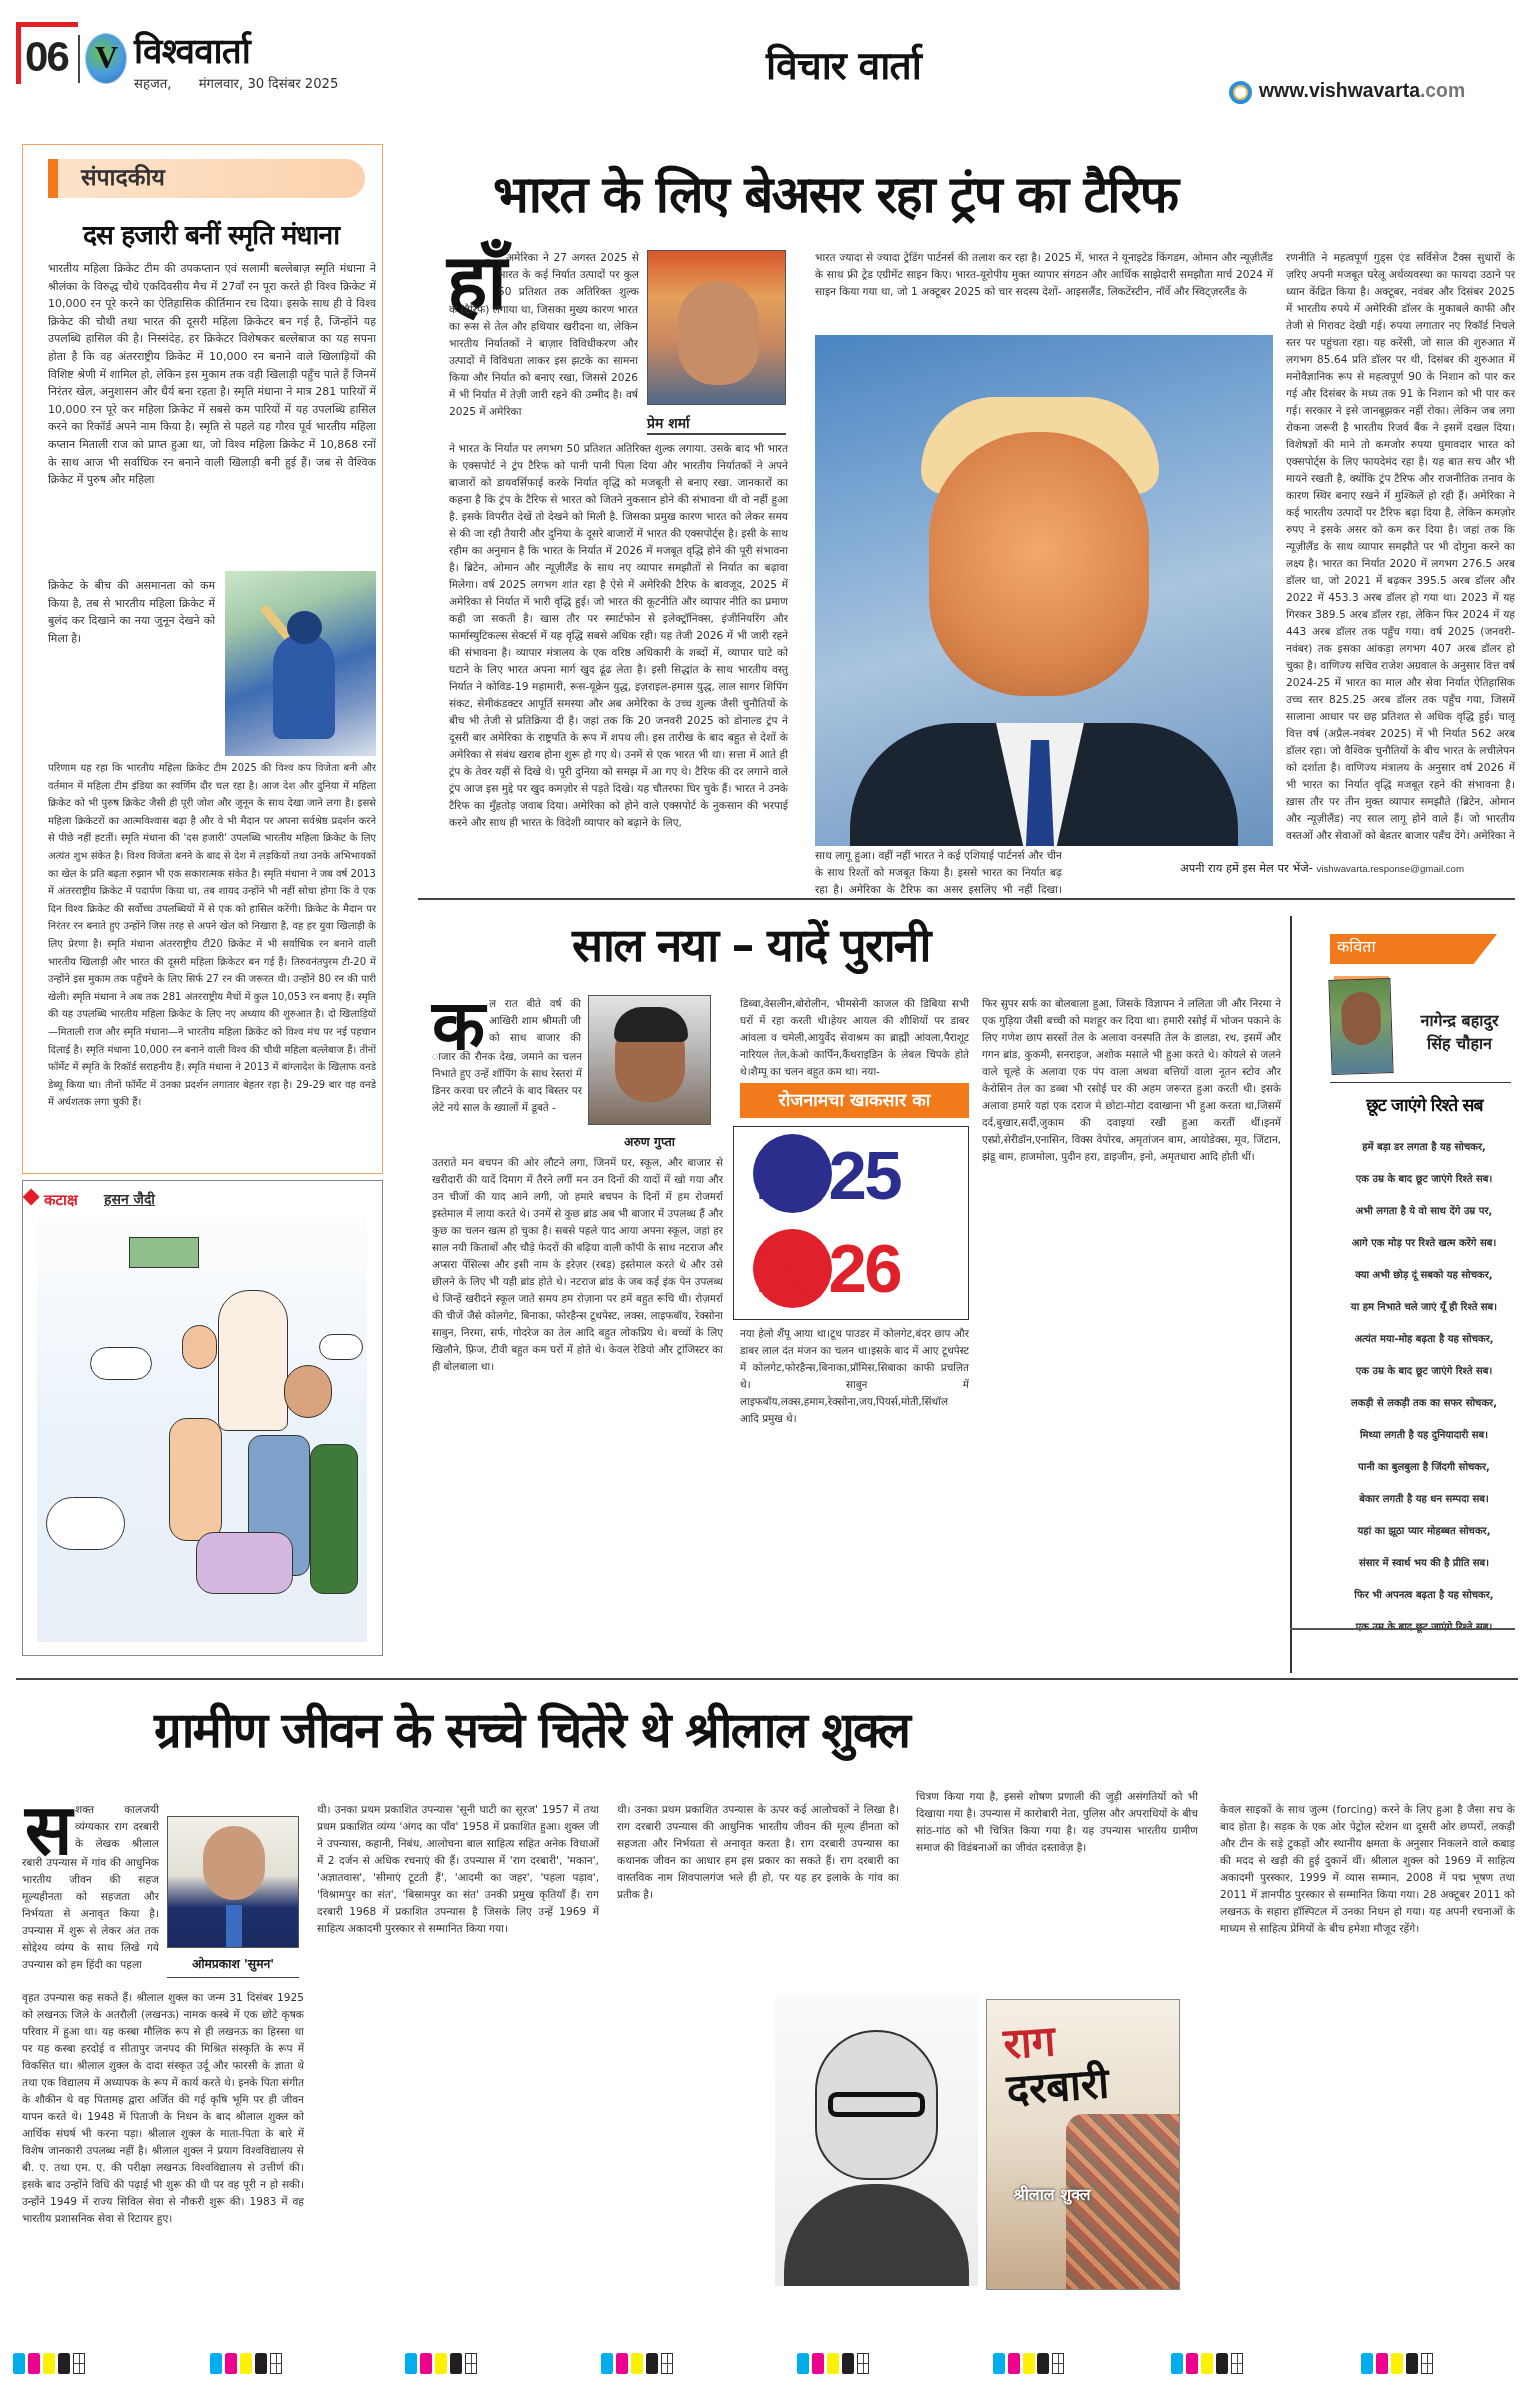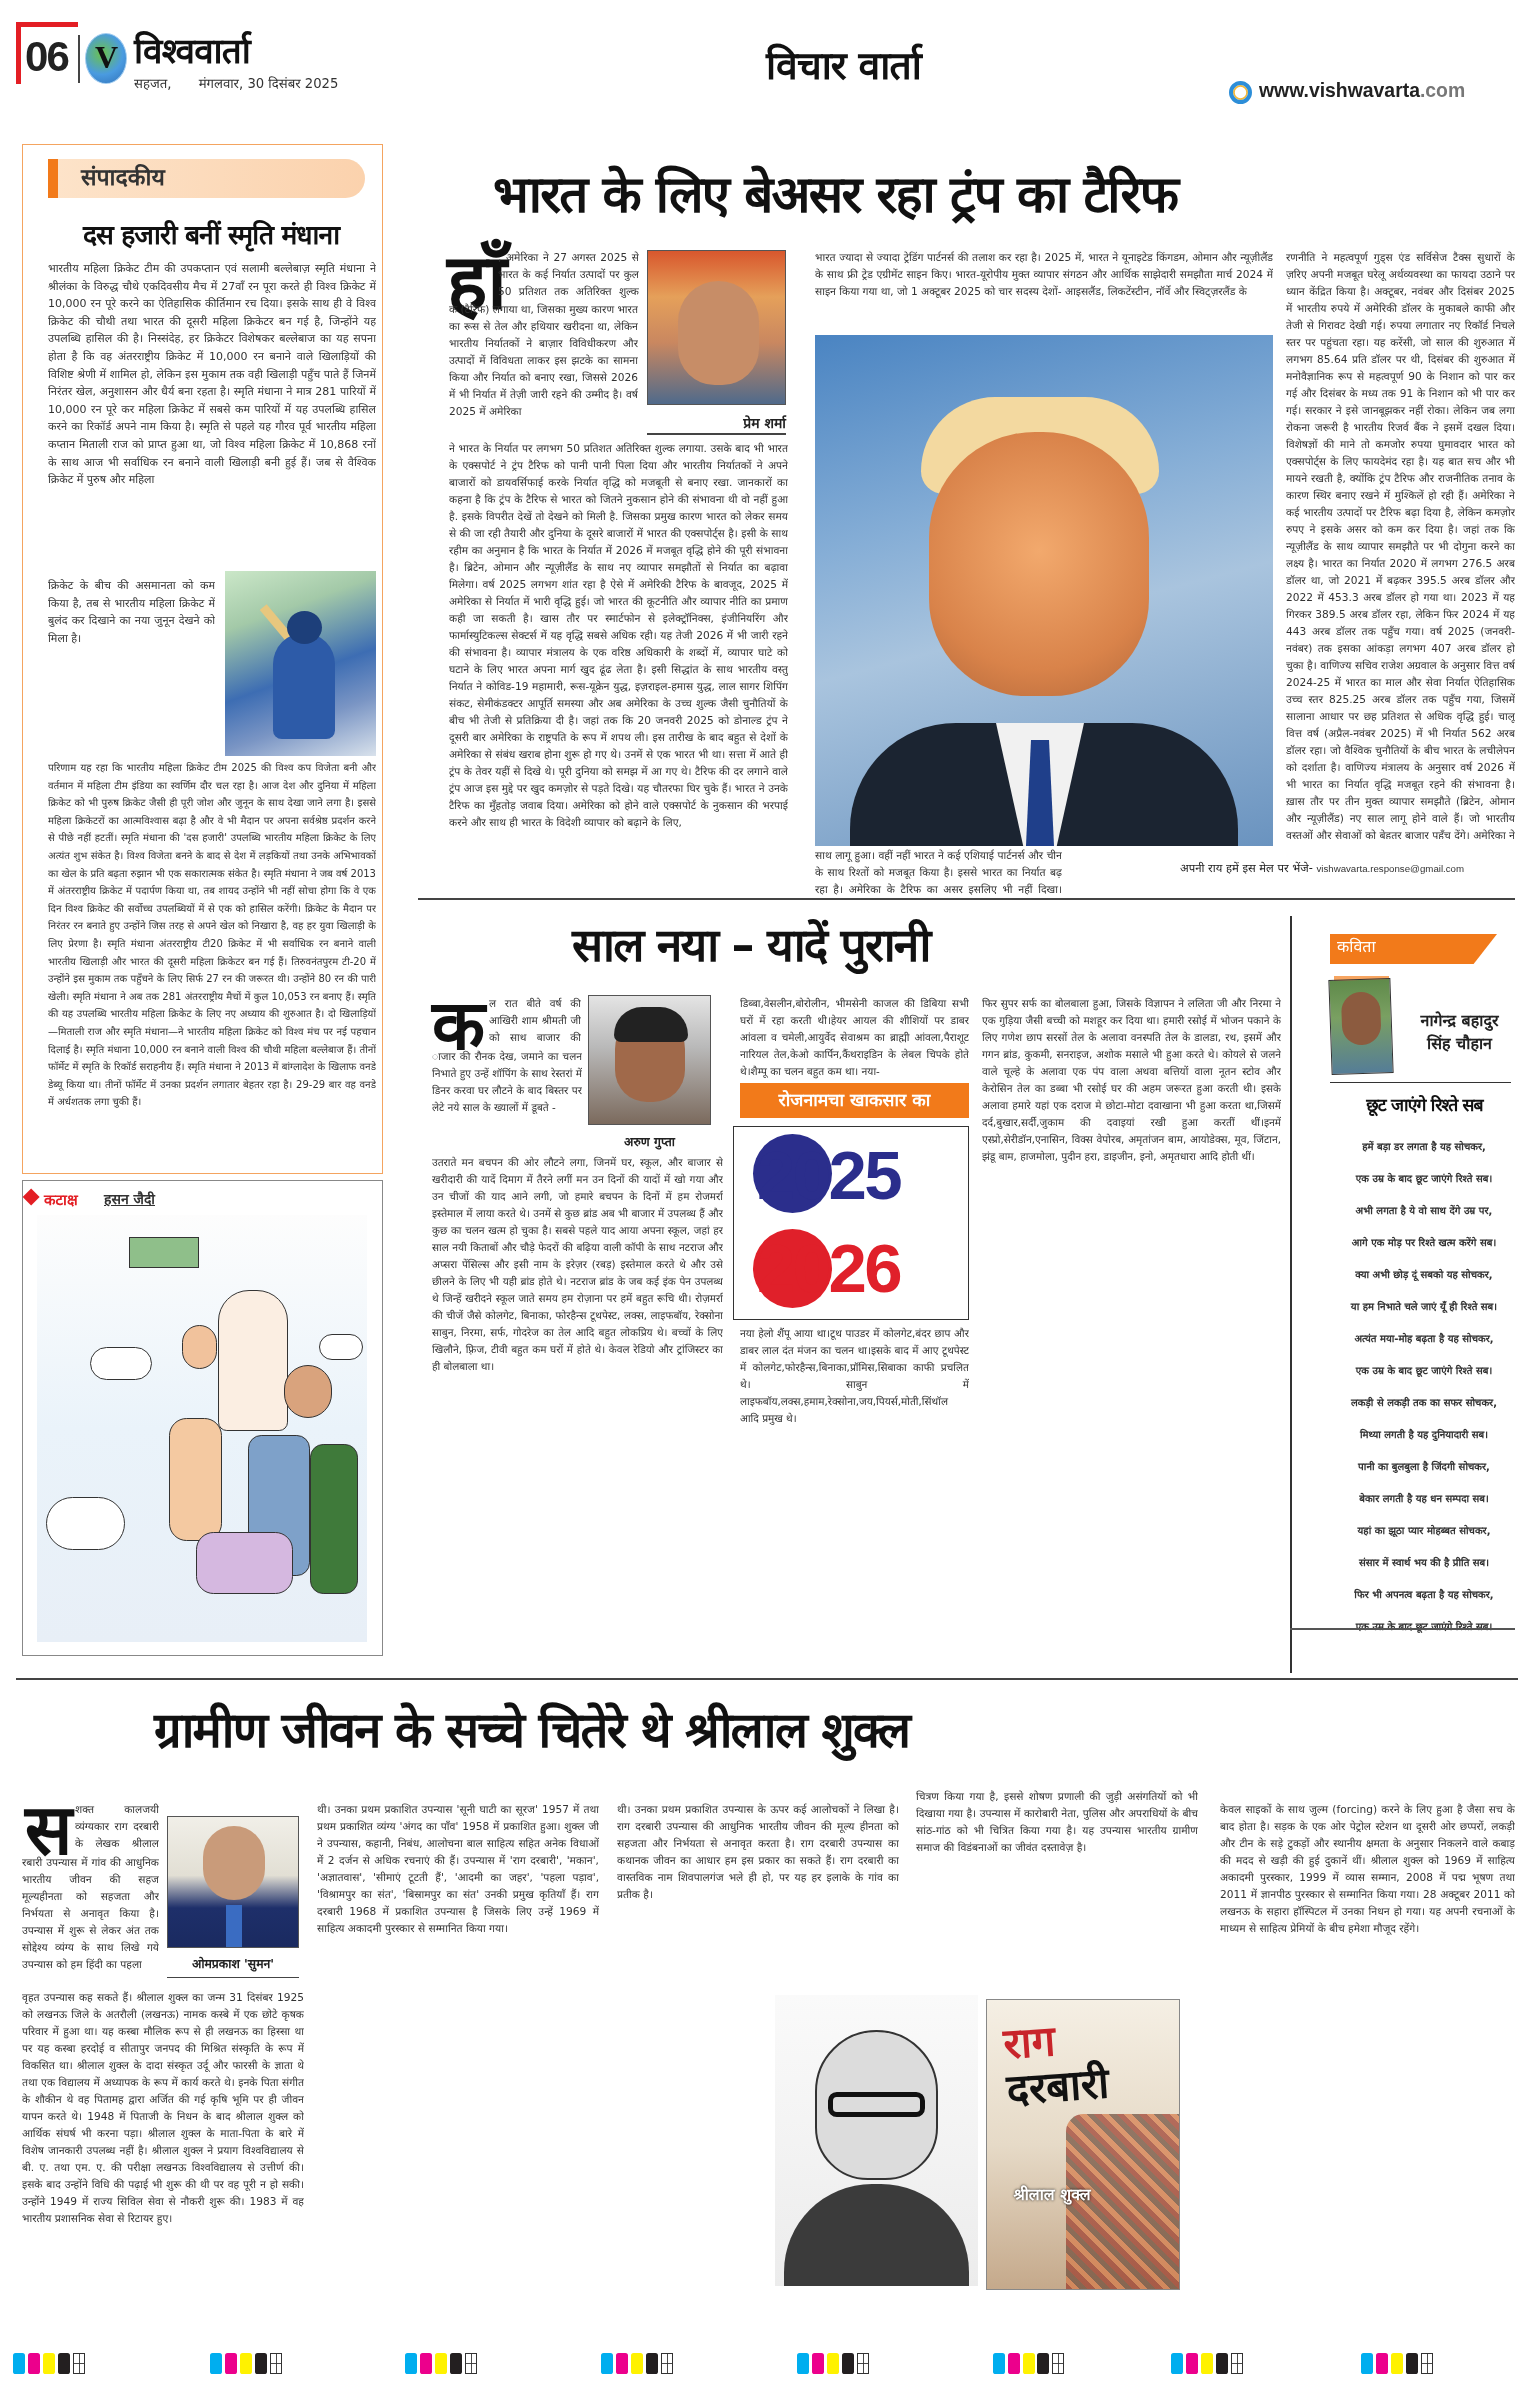--- a/index.html
+++ b/index.html
@@ -43,21 +43,21 @@
   .cartoon-img { left: 37px; top: 1215px; width: 330px; height: 427px; background: linear-gradient(180deg, #fdfdfd 0%, #eaf3fa 50%, #e8eff7 100%); overflow: hidden; }
   .cloud { position: absolute; background: #fff; border: 1.8px solid #333; border-radius: 44px; }
   .fig { position: absolute; border: 1.8px solid #333; }
 
   
   .lead-headline { left: 493px; top: 157px; font-size: 51px; font-weight: bold; color: #111; letter-spacing: -1.8px; }
   .lead-dropcap { left: 447px; top: 247px; font-family: "DejaVu Serif", serif; font-size: 76px; font-weight: bold; line-height: 70px; color: #111; }
   .lead-col-text { font-size: 10.6px; line-height: 17px; color: #333; text-align: justify; }
   .author-photo { left: 647px; top: 250px; width: 139px; height: 155px; border: 1.8px solid #555; background: linear-gradient(180deg, #d8572d 0%, #e5a05a 30%, #c98760 60%, #4f6a8b 100%); overflow: hidden; }
   .author-photo .face { position: absolute; left: 30px; top: 30px; width: 81px; height: 104px; background: #c78d67; border-radius: 41px 41px 37px 37px; }
-  .author-name { left: 647px; top: 413px; width: 139px; text-align: right; font-size: 14px; font-weight: bold; color: #222; }
+  .author-name { left: 647px; top: 413px; width: 139px; text-align: left; font-size: 14px; font-weight: bold; color: #222; }
   .trump-photo { left: 815px; top: 335px; width: 458px; height: 546px; background: linear-gradient(165deg, #4a84c2 0%, #86aed6 35%, #a9c4de 55%, #6a93bf 100%); overflow: hidden; }
   .trump-photo .face { position: absolute; left: 114px; top: 97px; width: 220px; height: 264px; background: radial-gradient(circle at 50% 45%, #f2a96d 0%, #d9834a 65%, #b4683a 100%); border-radius: 106px 106px 97px 97px; }
   .trump-photo .hair { position: absolute; left: 106px; top: 62px; width: 238px; height: 97px; background: #f3d9a0; border-radius: 114px 114px 35px 35px; }
   .trump-photo .suit { position: absolute; left: 35px; top: 388px; width: 388px; height: 176px; background: #1b2431; border-radius: 106px 106px 0 0; }
   .trump-photo .shirt { position: absolute; left: 181px; top: 388px; width: 88px; height: 159px; background: #f1f1f1; clip-path: polygon(0 0, 100% 0, 60% 100%, 40% 100%); }
   .trump-photo .tie { position: absolute; left: 210px; top: 405px; width: 30px; height: 141px; background: #1f3f8a; clip-path: polygon(20% 0, 80% 0, 100% 90%, 50% 100%, 0 90%); }
   .mail-line { left: 1180px; top: 860px; font-size: 11.4px; color: #222; }
   .mail-line .em { font-family: "Liberation Sans", sans-serif; font-size: 9.7px; color: #333; }
   .lead-bottom-rule { left: 418px; top: 898px; width: 1097px; height: 1.8px; background: #444; }
 

